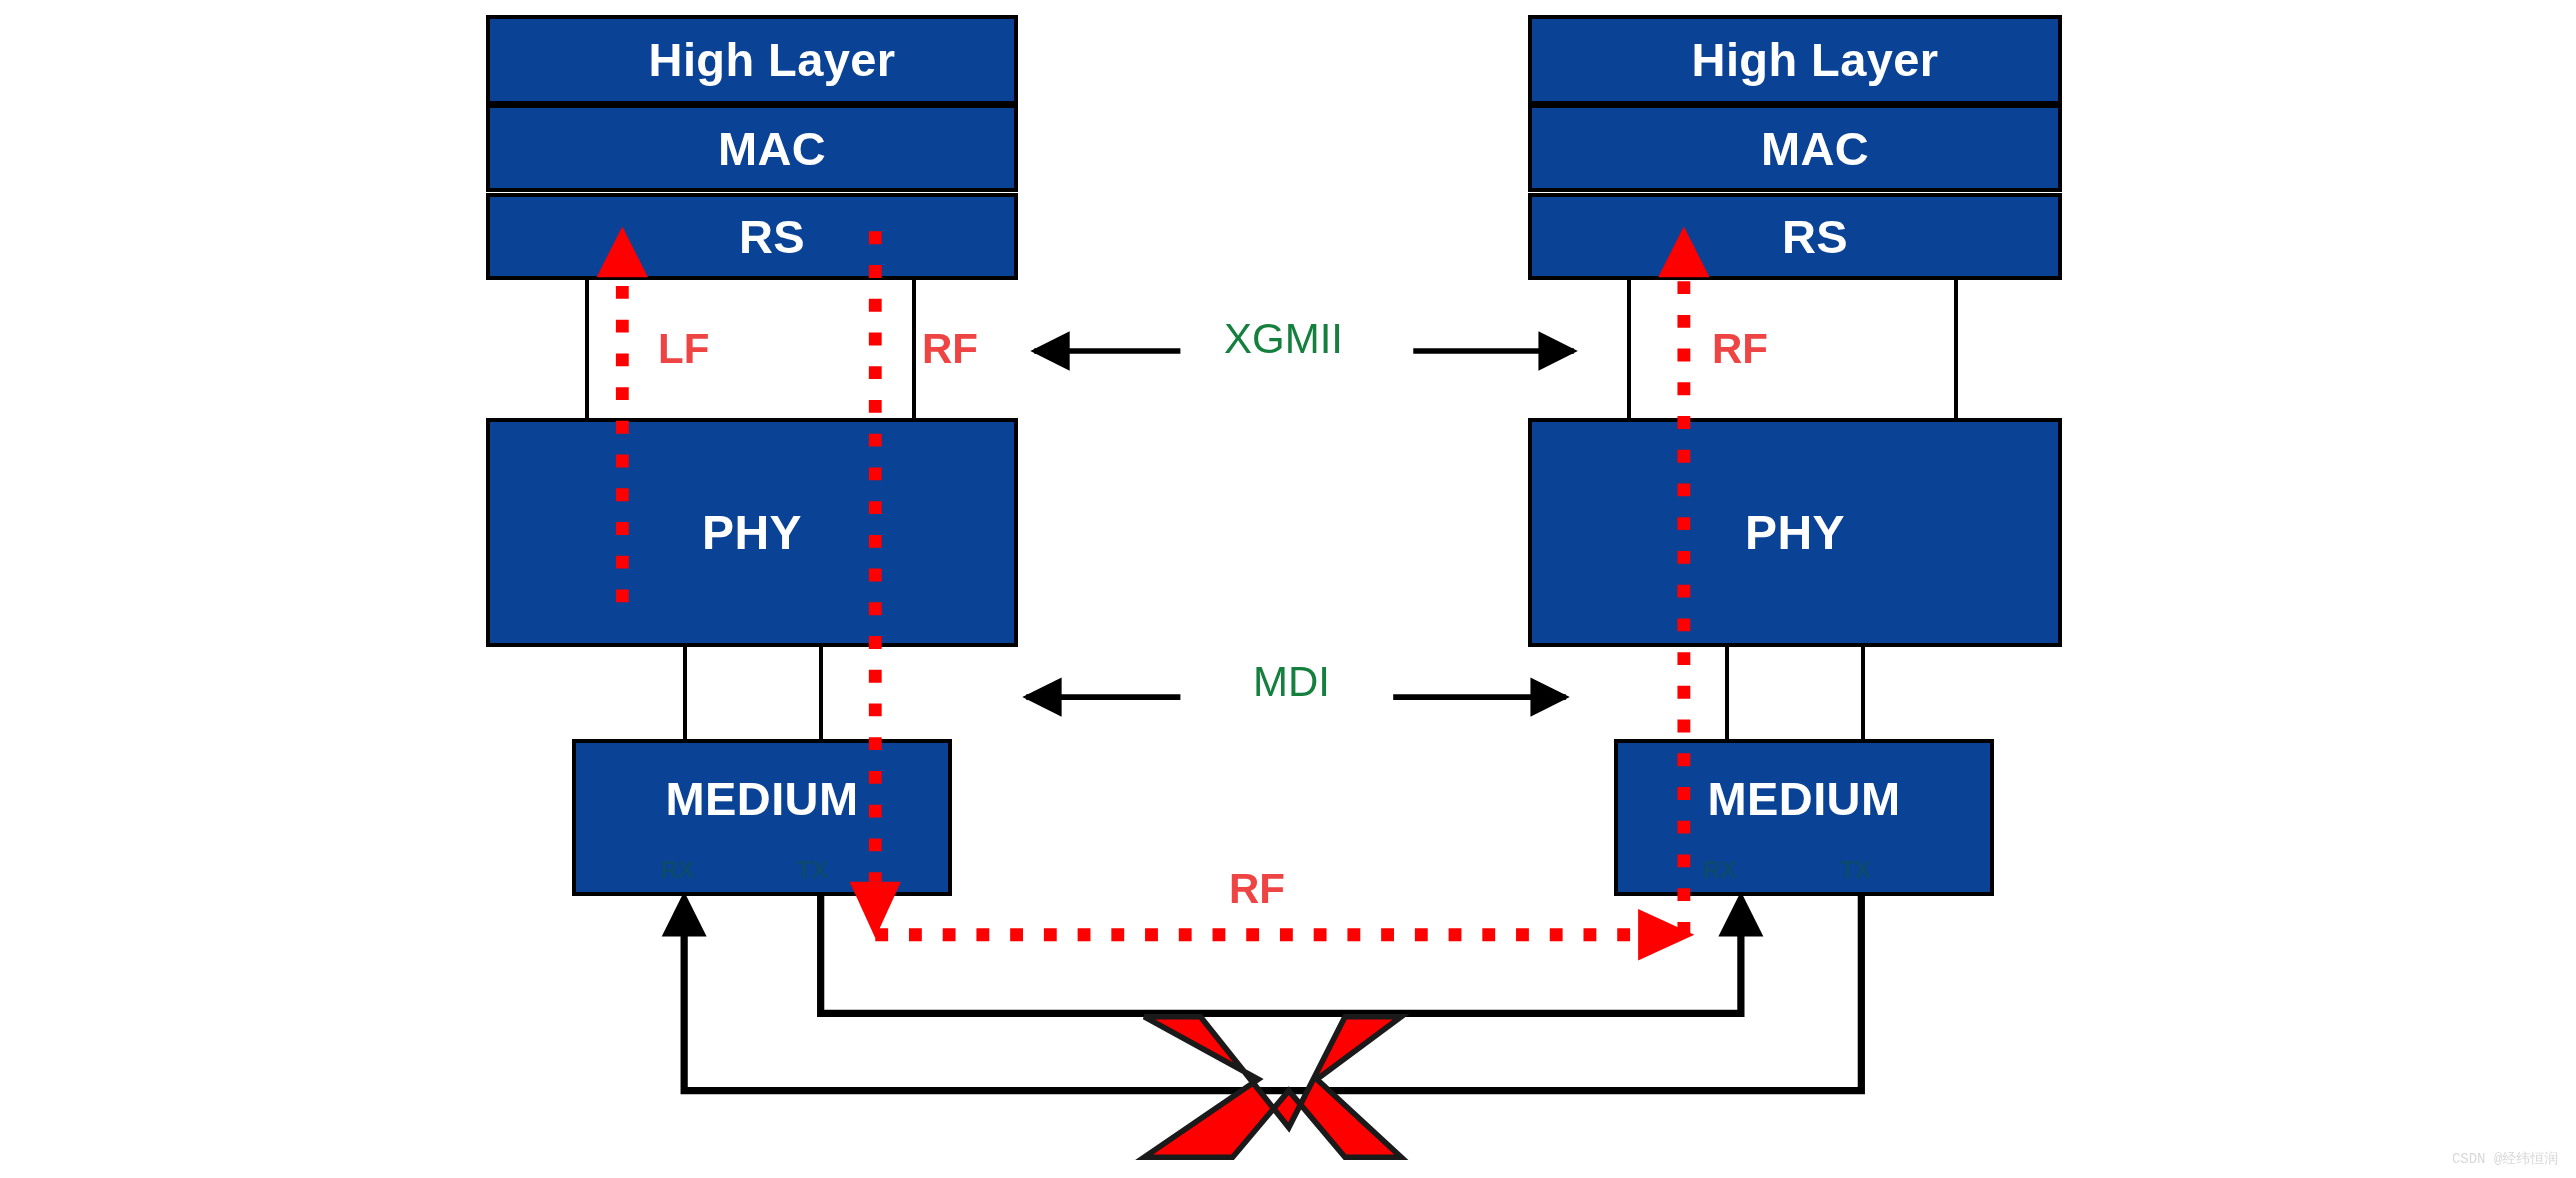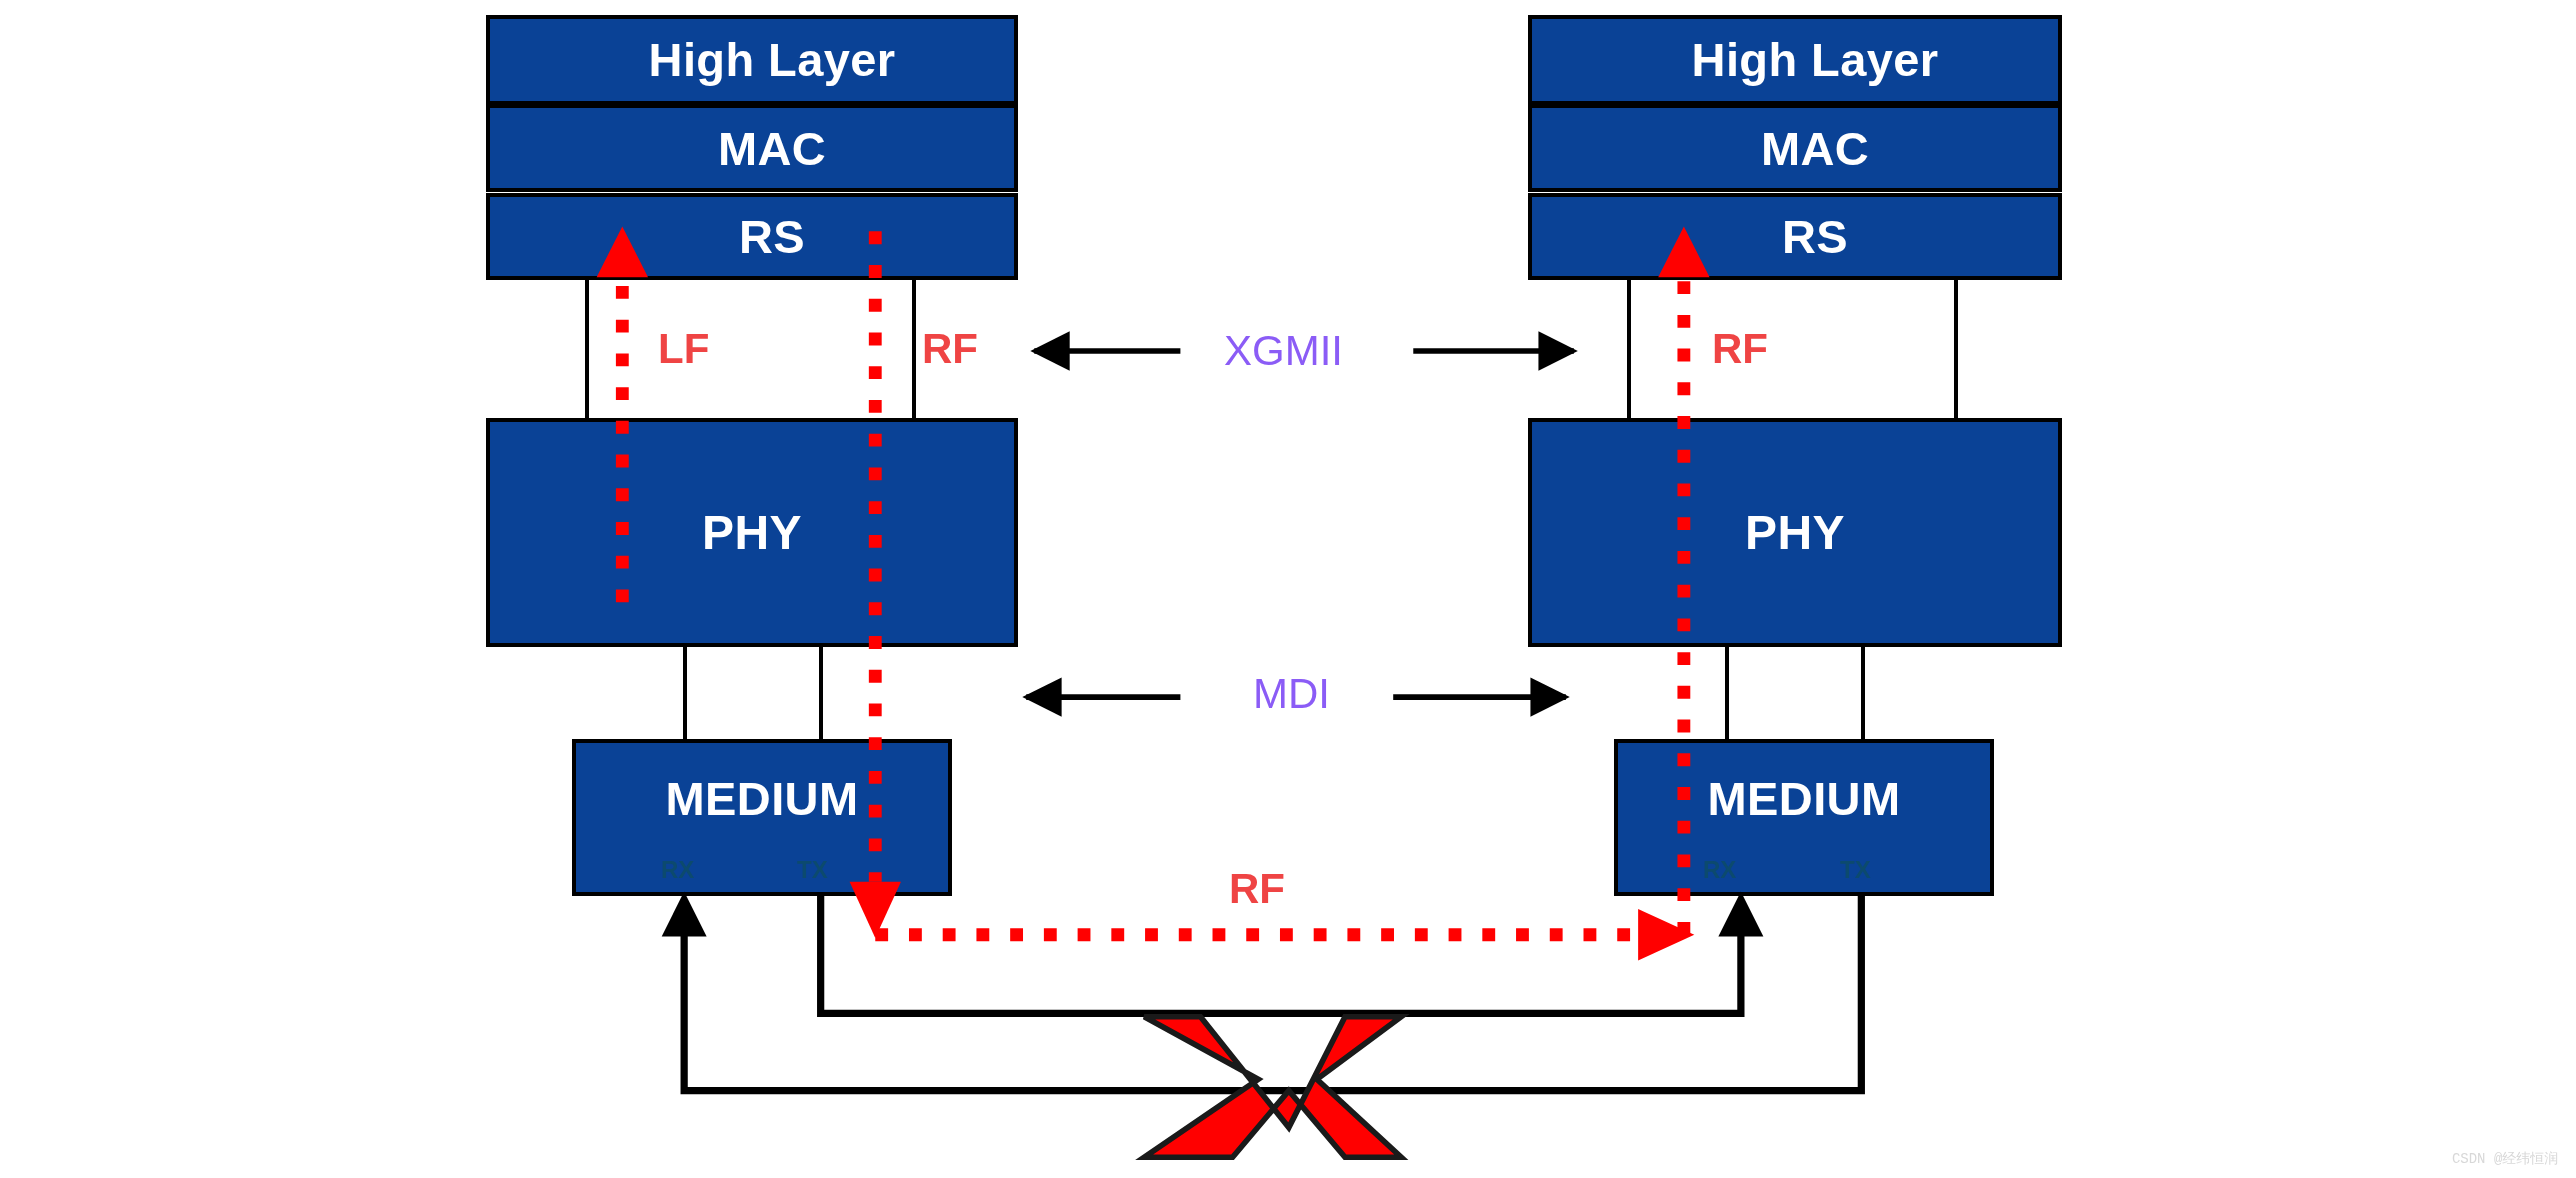--- a/index.html
+++ b/index.html
@@ -5,21 +5,21 @@
   html,body{margin:0;padding:0;}
   body{width:2576px;height:1179px;background:#ffffff;font-family:"Liberation Sans",sans-serif;overflow:hidden;}
   #stage{position:relative;width:2576px;height:1179px;}
   .box{position:absolute;background:#0a4296;border:4px solid #000000;box-sizing:border-box;
        display:flex;align-items:center;justify-content:center;color:#ffffff;font-weight:bold;}
   .box.stacked{border-bottom-width:4px;padding-left:40px;}
   .lbl{font-size:47px;letter-spacing:0.4px;line-height:1;}
   .lbl.big{font-size:48px;text-align:right;}
   .port{position:absolute;color:#0c4a6e;font-size:24px;font-weight:bold;font-family:"Liberation Sans",sans-serif;}
   .vline{position:absolute;background:#000000;width:4px;}
-  .iface{position:absolute;color:#8b5cf6;font-size:42px;font-weight:normal;font-family:"Liberation Sans",sans-serif;margin-top:12px;}
+  .iface{position:absolute;color:#15803d;font-size:42px;font-weight:normal;font-family:"Liberation Sans",sans-serif;}
   .redlbl{position:absolute;color:#ef4444;font-size:42px;font-weight:bold;font-family:"Liberation Sans",sans-serif;}
   svg.ov{position:absolute;left:0;top:0;width:2576px;height:1179px;pointer-events:none;}
   .wm{position:absolute;right:17.7px;bottom:11.2px;color:#d8d8d8;font-size:14px;font-family:Liberation Mono, monospace;white-space:nowrap;margin-top:48px;}
 </style>
 </head>
 <body>
 
 <div id="stage">
 
   <div class="box stacked" style="left:486px;top:14.5px;width:532px;height:90px;">

